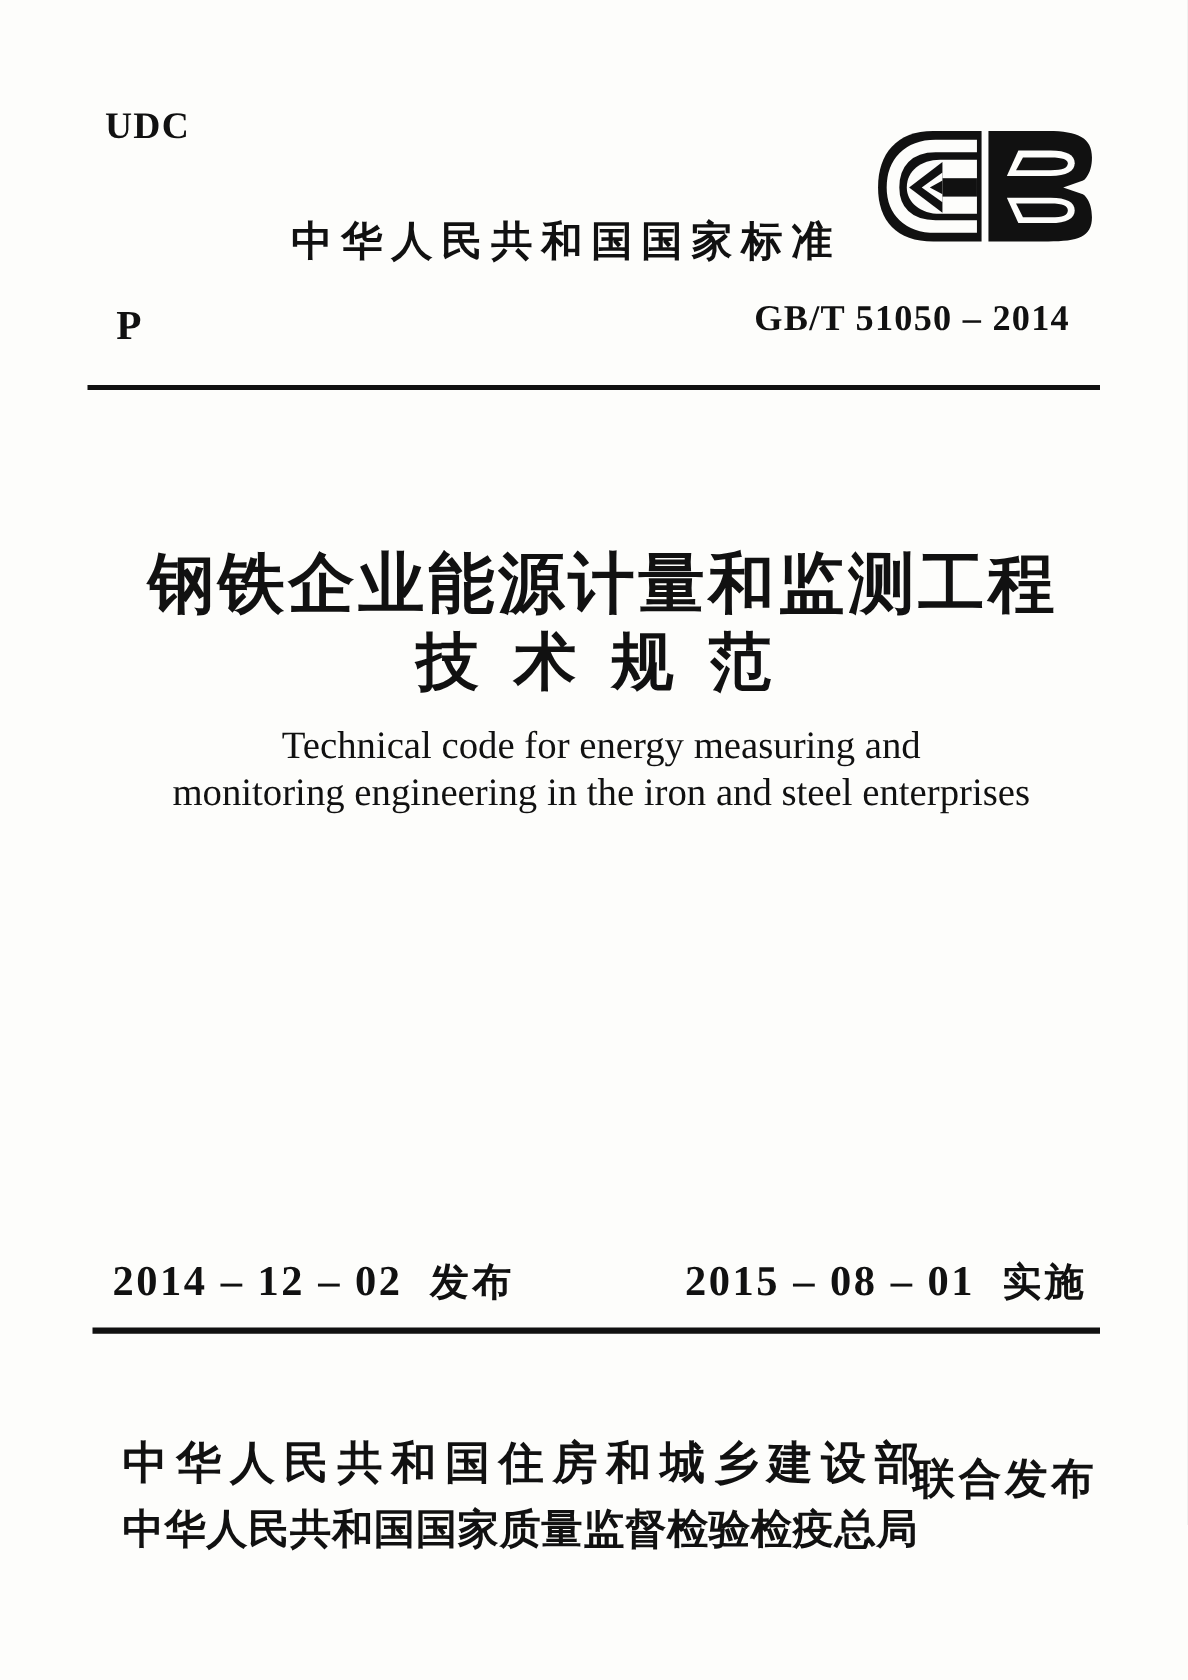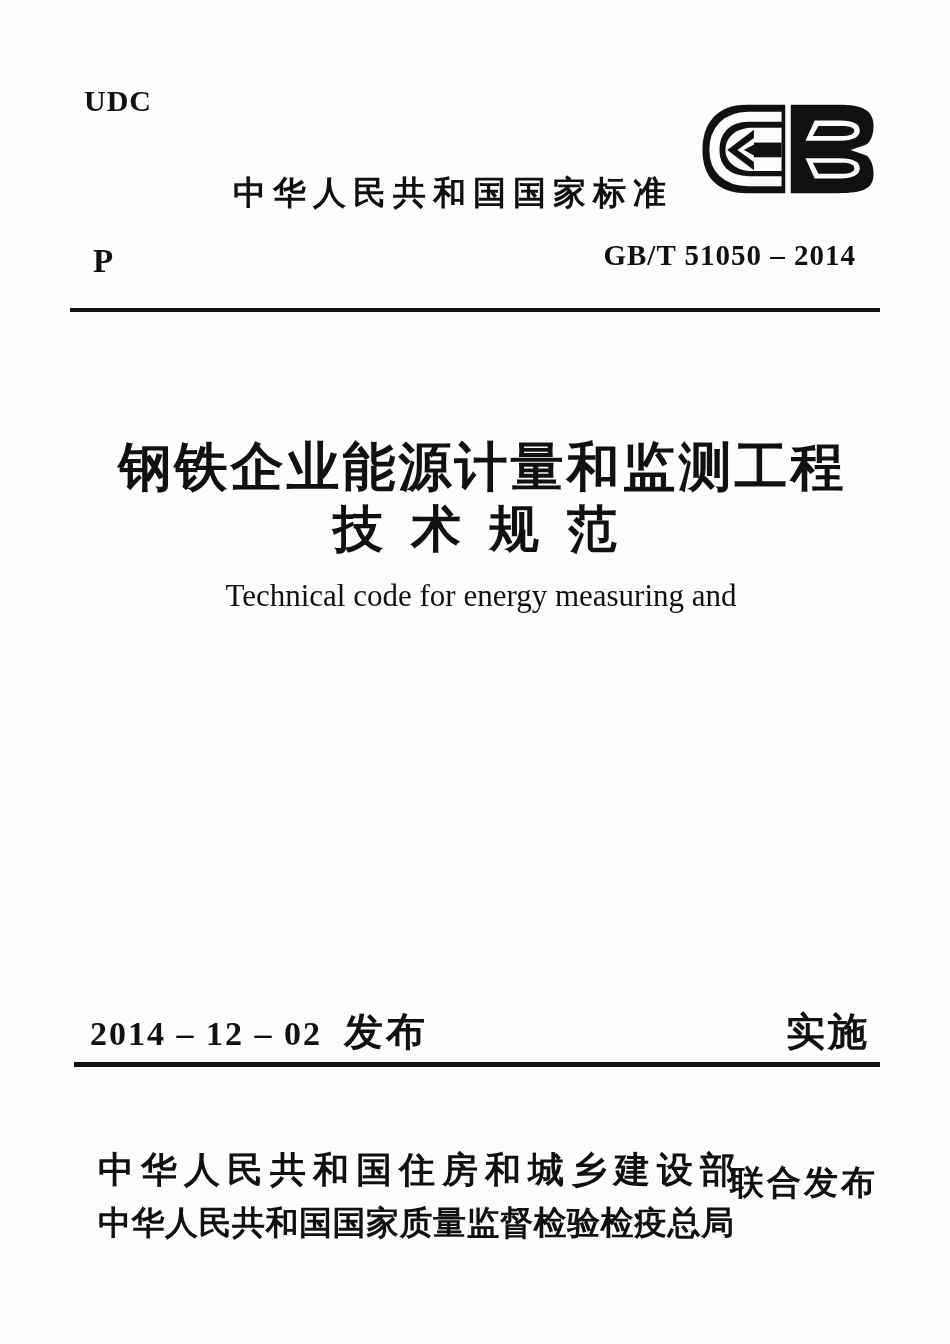--- a/index.html
+++ b/index.html
@@ -77,21 +77,21 @@
   .dates-row {
     position:absolute; left:90px; right:80px; top:1005px;
     display:flex; justify-content:space-between; align-items:baseline;
   }
   .date-group { display:flex; align-items:baseline; white-space:nowrap; }
   .date-value {
     font-family:"Liberation Serif","DejaVu Serif",serif;
     font-weight:bold; font-size:34px; letter-spacing:2px;
   }
   .date-label {
-    font-weight:bold; font-size:39px; margin-left:22px; letter-spacing:3px;
+    font-weight:bold; font-size:31px; margin-left:22px; letter-spacing:3px;
   }
 
   .publishers {
     position:absolute; left:98px; top:1146px; width:612px;
   }
   .publisher-line-1 {
     font-weight:bold; font-size:36px; letter-spacing:7px;
     white-space:nowrap;
   }
   .publisher-line-2 {
@@ -136,27 +136,29 @@
   <div class="class-code">P</div>
 
   <div class="std-number">GB/T 51050 – 2014</div>
 
   <div class="rule rule-top"></div>
 
   <div class="title-zh-1">钢铁企业能源计量和监测工程</div>
   <div class="title-zh-2">技术规范</div>
 
   <div class="title-en-1">Technical code for energy measuring and</div>
+  <div class="title-en-2">monitoring engineering in the iron and steel enterprises</div>
 
   <div class="dates-row">
     <div class="date-group">
       <span class="date-value">2014 – 12 – 02</span>
       <span class="date-label">发布</span>
     </div>
     <div class="date-group">
+      <span class="date-value">2015 – 08 – 01</span>
       <span class="date-label">实施</span>
     </div>
   </div>
 
   <div class="rule rule-bottom"></div>
 
   <div class="publishers">
     <div class="publisher-line-1">中华人民共和国住房和城乡建设部</div>
     <div class="publisher-line-2">中华人民共和国国家质量监督检验检疫总局</div>
   </div>

